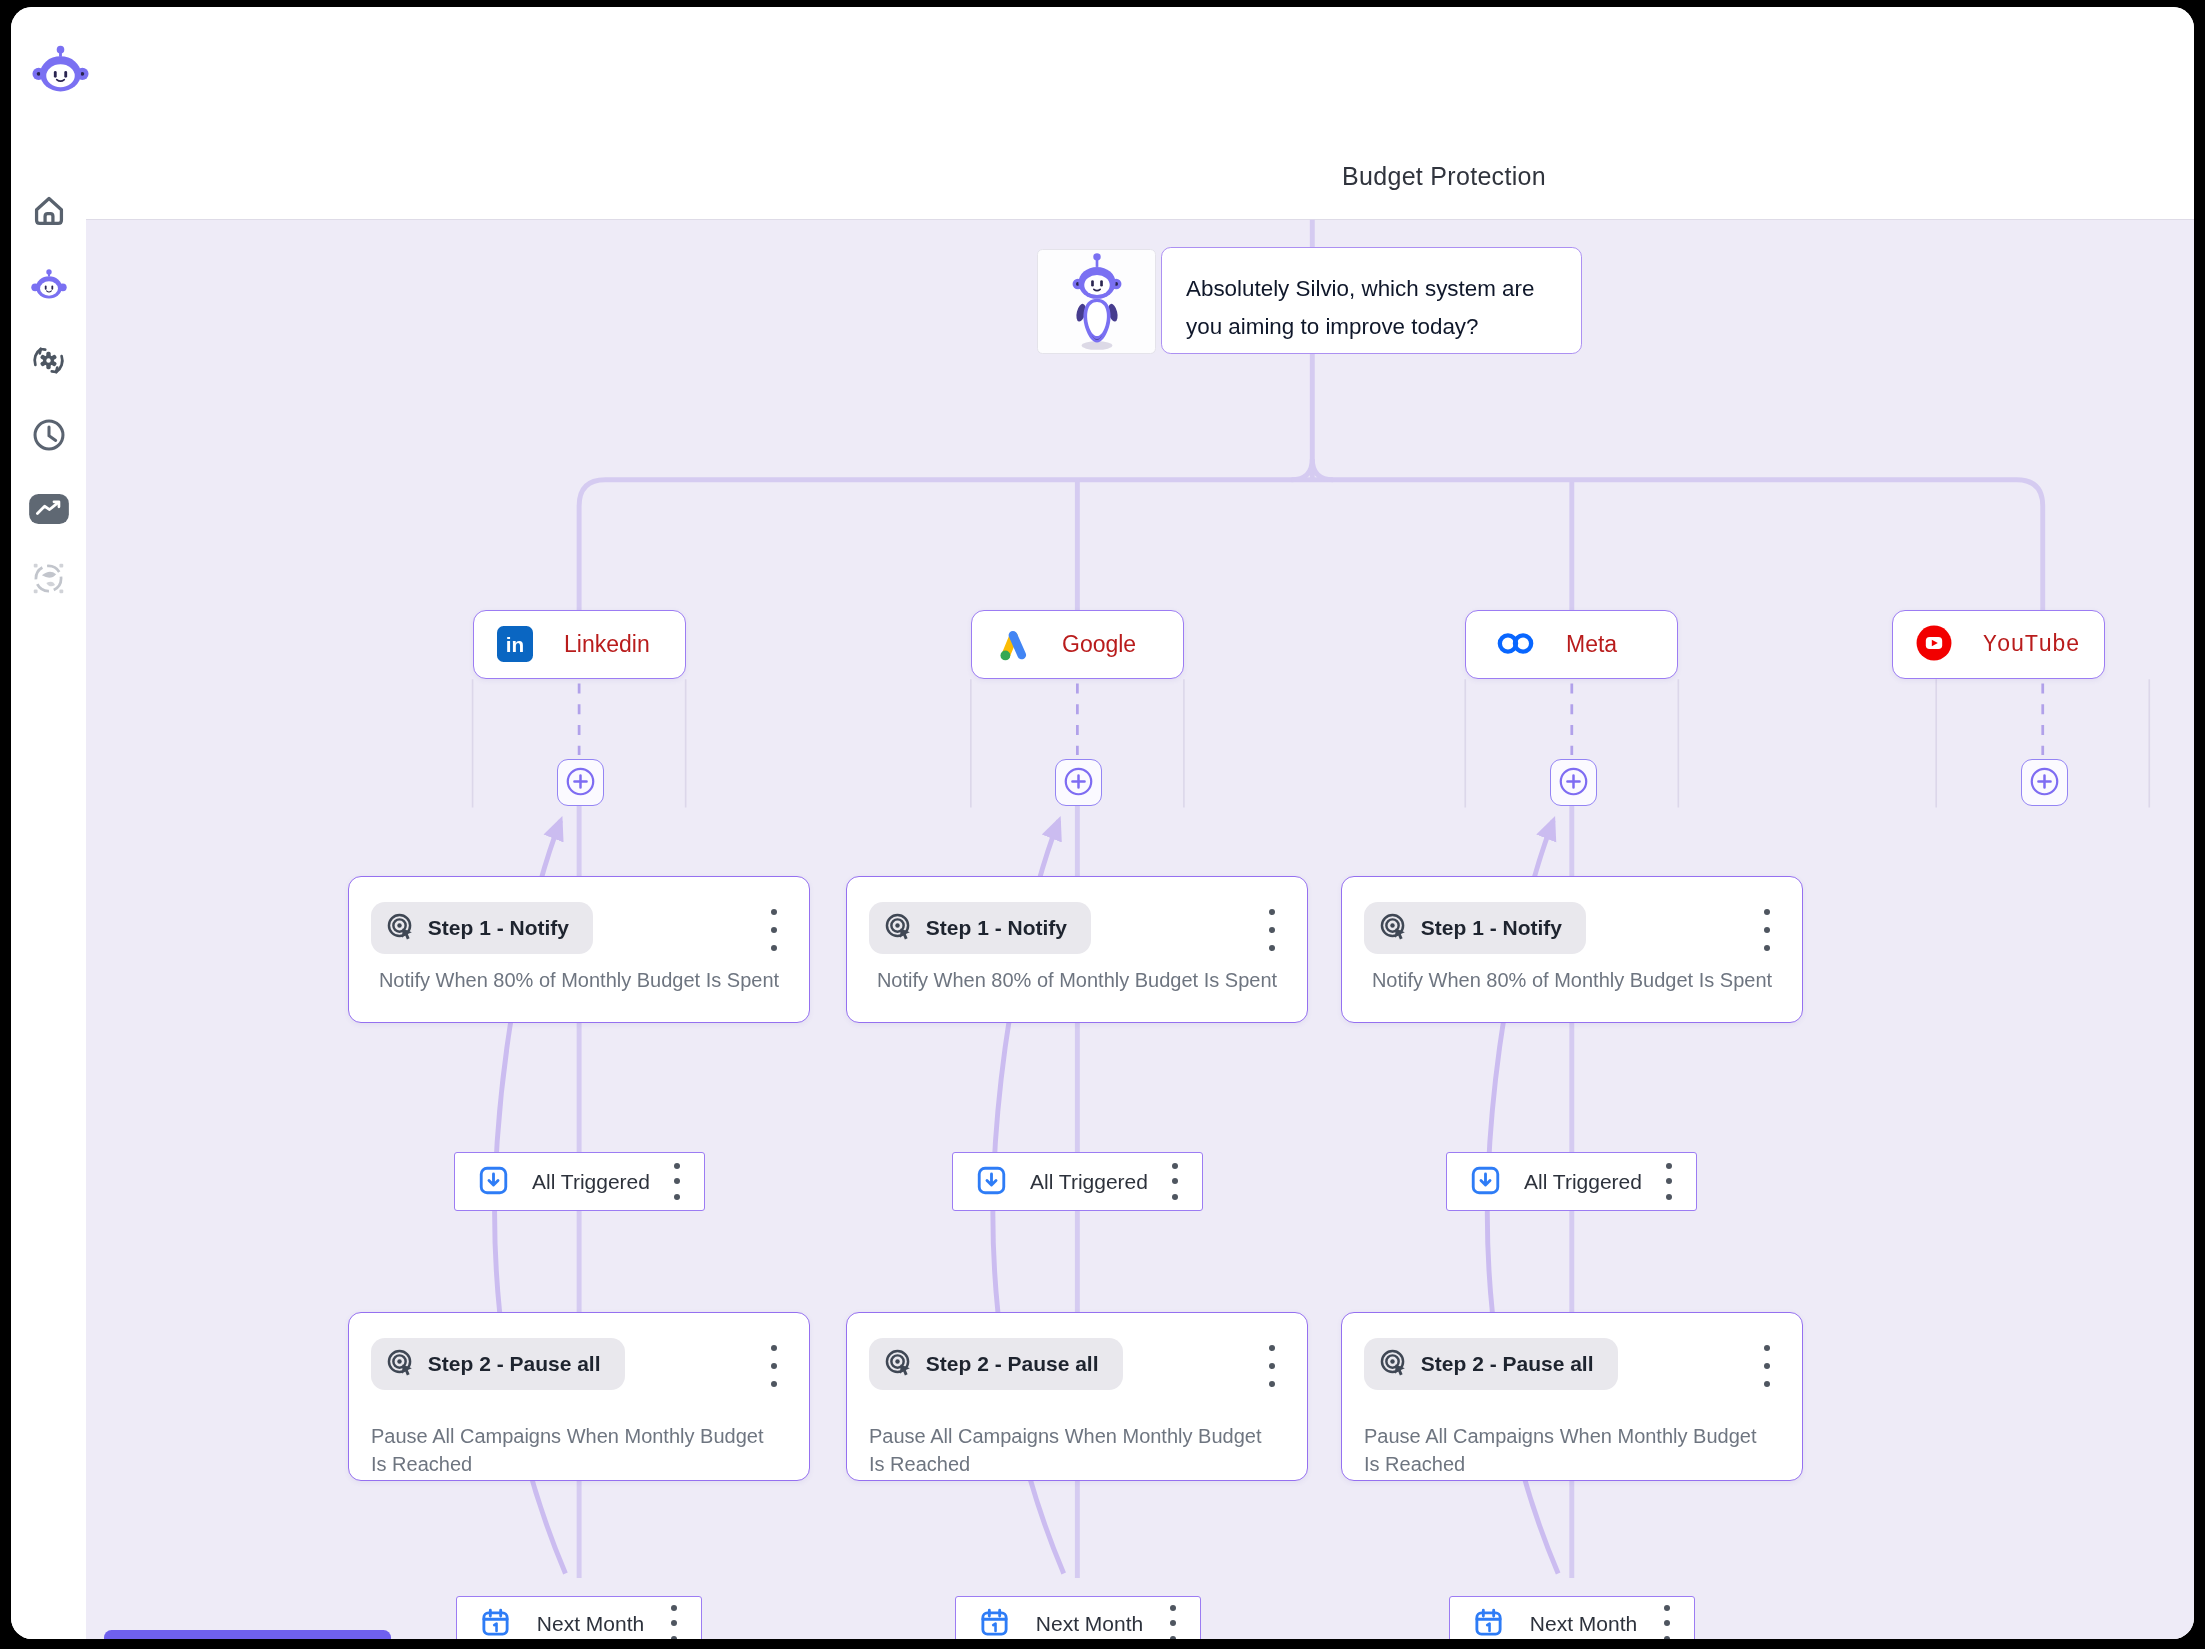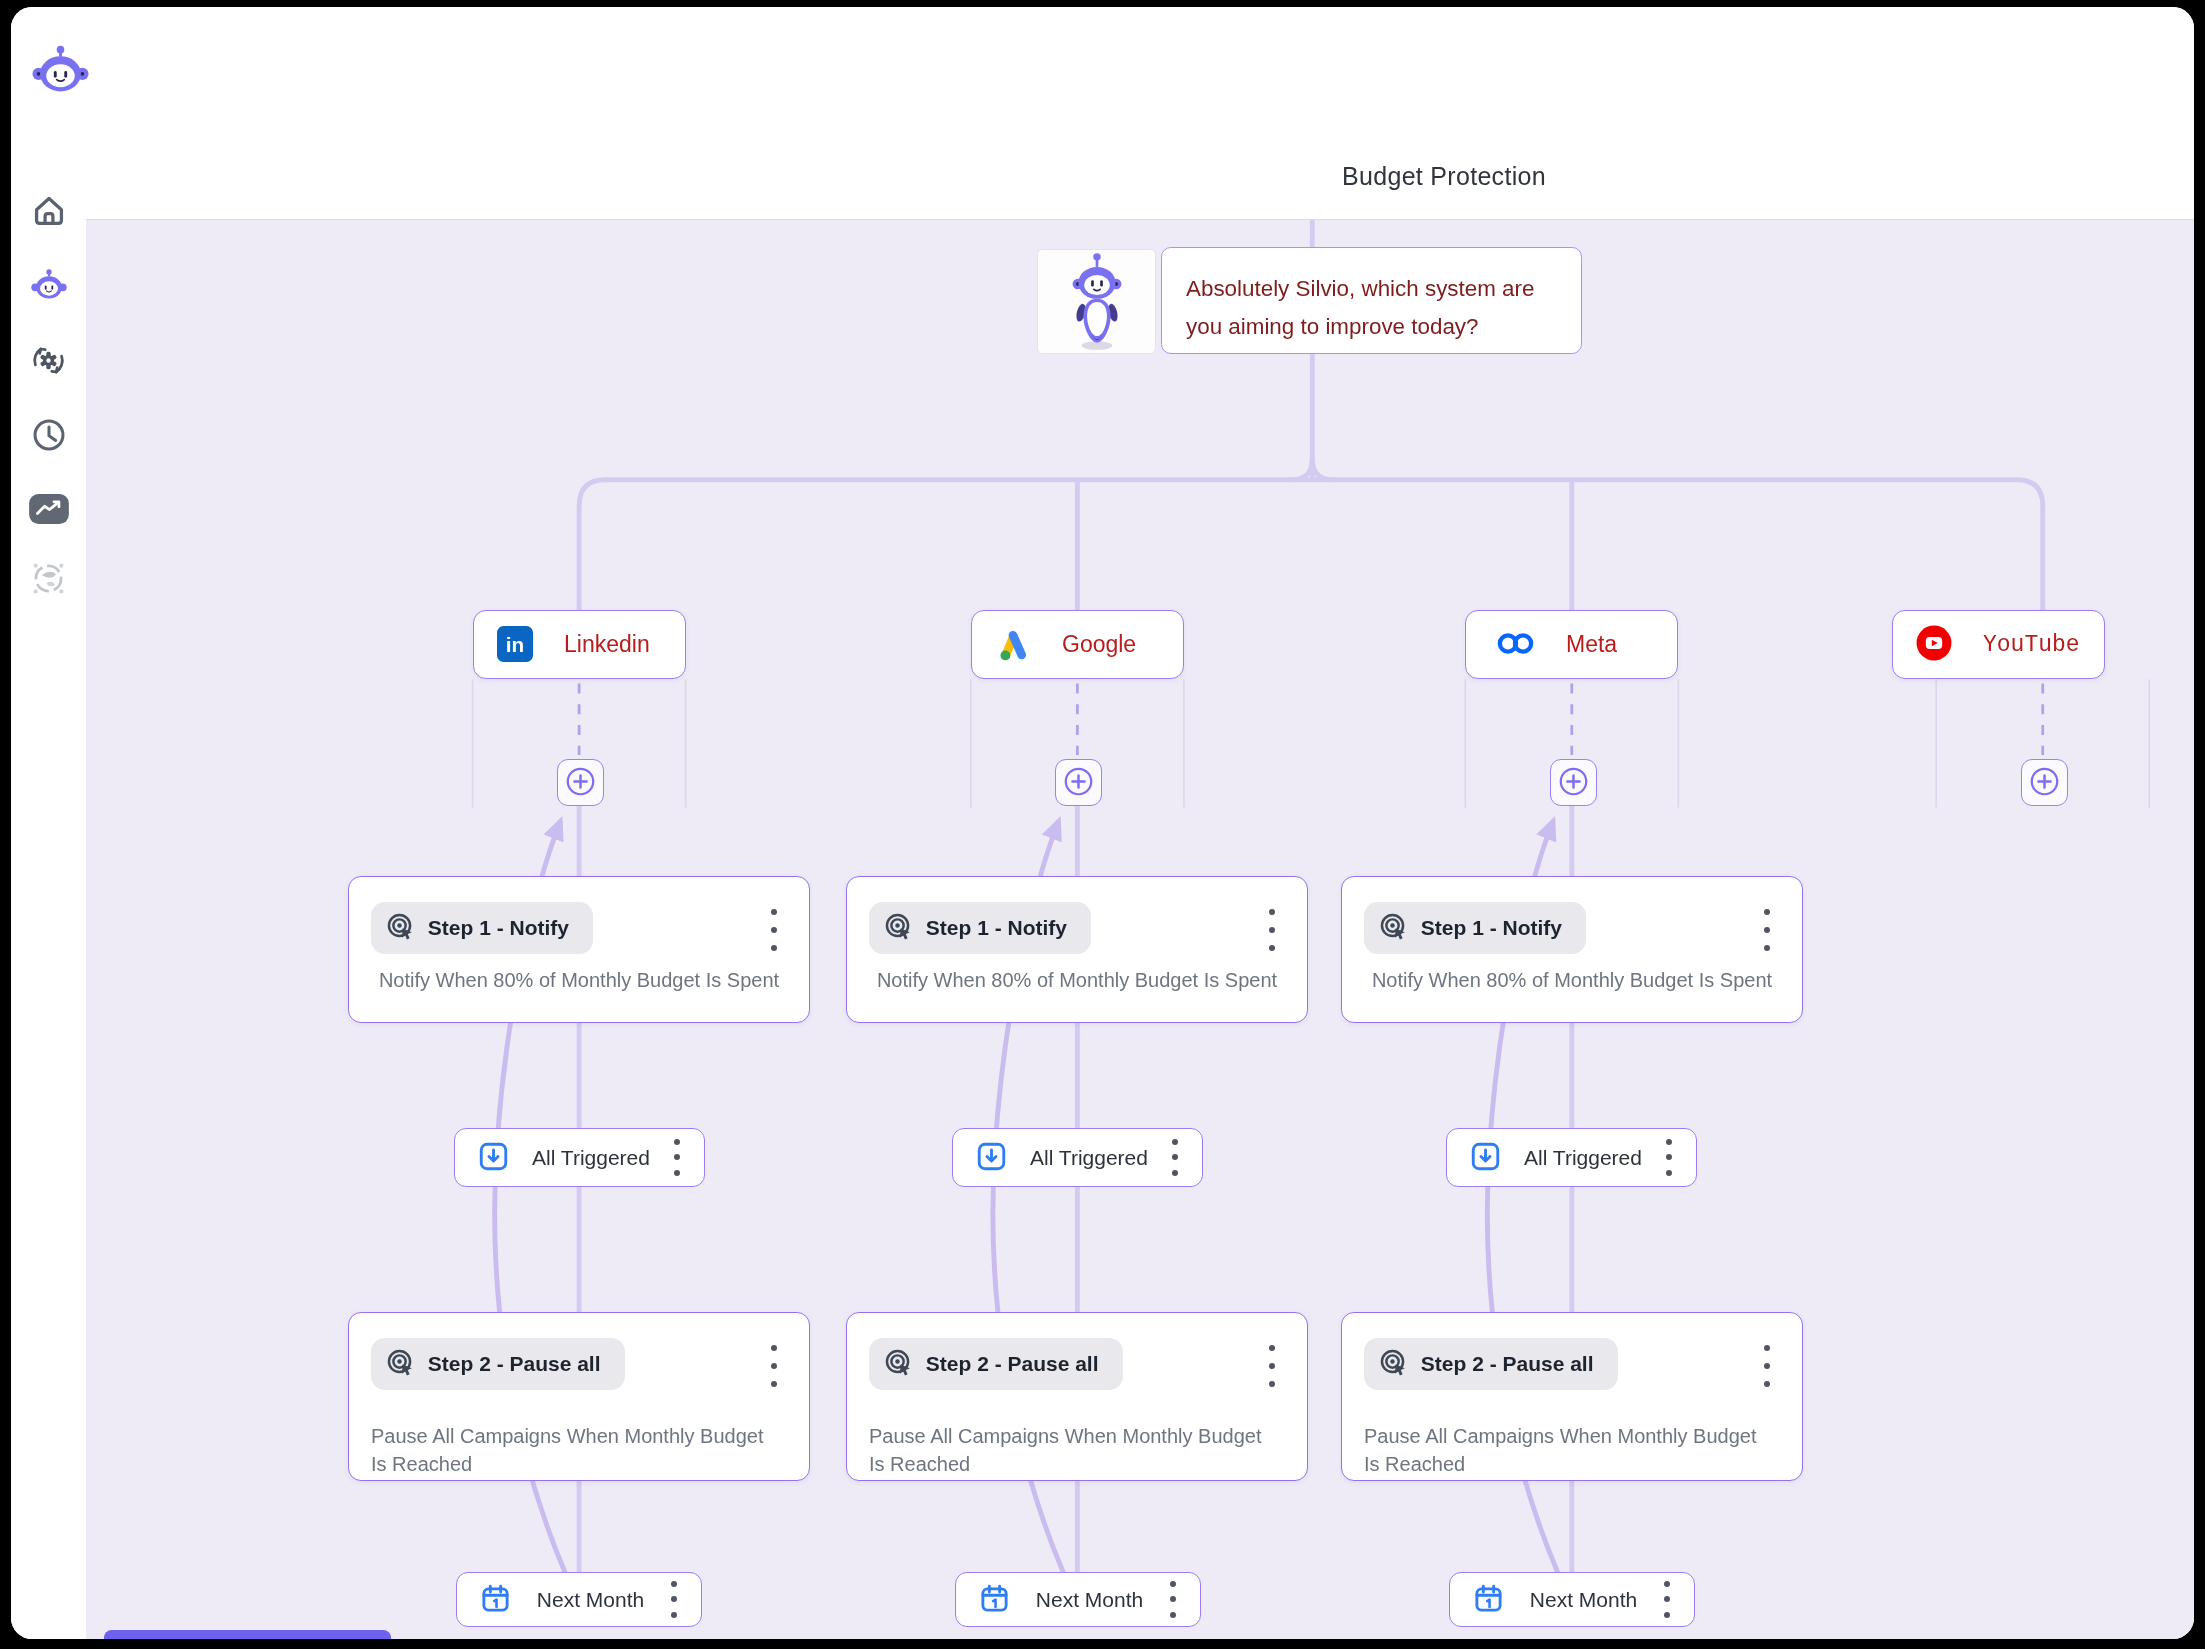--- a/index.html
+++ b/index.html
@@ -24,27 +24,27 @@
   .step1{height:147px;} .step2{height:169px;}
   .badge{position:absolute;left:22px;top:25px;height:52px;display:inline-flex;align-items:center;
     gap:12px;background:#e9e8ed;border-radius:14px;padding:0 24px 0 15.3px;}
   .badge-text{font-size:21px;font-weight:700;color:#1e242f;}
   .kebab{position:absolute;right:24px;top:32px;width:22px;height:42px;display:flex;flex-direction:column;
     align-items:center;justify-content:space-between;cursor:pointer;}
   .dot{width:6px;height:6px;border-radius:50%;background:#4f5660;}
   .kebab.small{top:50%;margin-top:-18.6px;height:37px;right:16.4px;}
   .step-desc1{position:absolute;left:0;right:0;top:92px;text-align:center;font-size:20px;color:#6e7580;}
   .step-desc2{position:absolute;left:22px;top:97px;width:399px;font-size:20px;color:#6e7580;line-height:28px;margin-top:12px;}
-  .small-node{height:59px;width:251px;border:1.6px solid #9c7cf3;border-radius:12px;padding-left:23px;gap:0;}
+  .small-node{height:59px;width:251px;border:1.6px solid #9c7cf3;border-radius:3px;padding-left:23px;gap:0;margin-top:24px;}
   .small-label{position:absolute;left:0;right:0;text-align:center;font-size:21px;color:#2d323c;}
   .plus-btn{position:absolute;width:45px;height:45px;background:#fbfaff;border:1.6px solid #9484f4;
     border-radius:11px;z-index:3;display:flex;align-items:center;justify-content:center;cursor:pointer;}
   .chat-bubble{position:absolute;left:1161px;top:247px;width:421px;height:107px;background:#fff;
     border:1.6px solid #ac90f2;border-radius:9.8px;z-index:4;box-sizing:border-box;padding:22px 24px;}
-  .chat-text{font-size:22.4px;line-height:38px;color:#7f1d1d;}
+  .chat-text{font-size:22.4px;line-height:38px;color:#0f172a;}
   .avatar-tile{position:absolute;left:1037px;top:249px;width:117px;height:103px;background:#fdfdfe;
     border:1.1px solid #e4e3ea;border-radius:5.5px;z-index:4;display:flex;align-items:center;justify-content:center;}
   .bottom-bar{position:absolute;left:104px;top:1630px;width:287px;height:22px;background:#6f60ee;
     border-radius:7.6px 7.6px 0 0;z-index:5;cursor:pointer;}
   .rel{position:relative;width:100%;height:100%;}
 </style>
 </head>
 <body>
 
 <div class="window">

